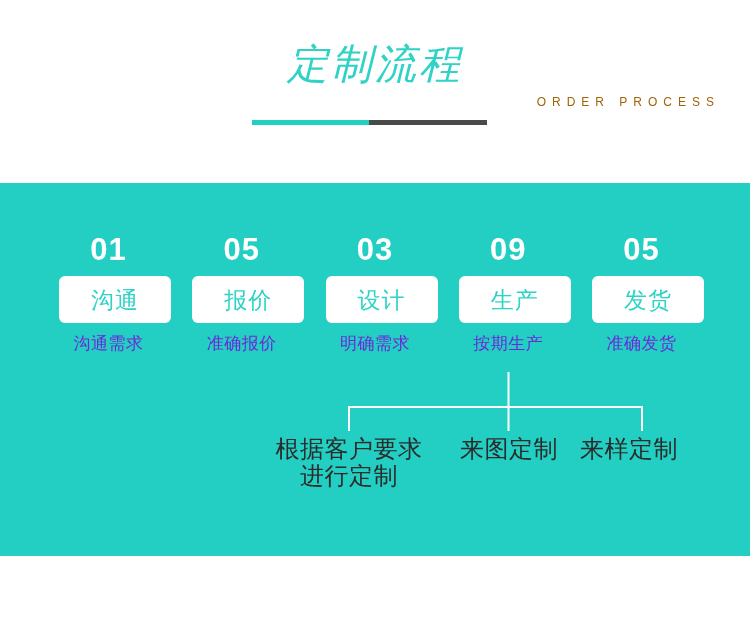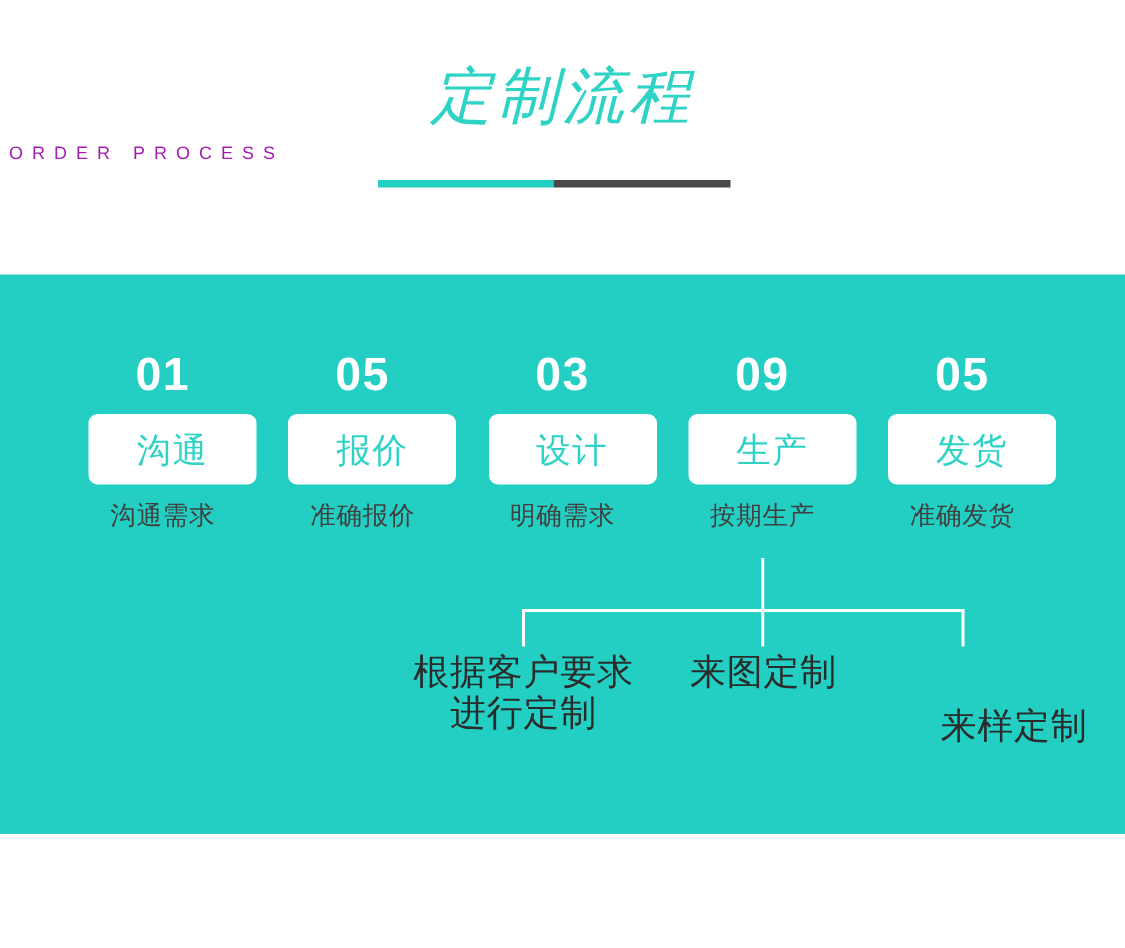--- a/index.html
+++ b/index.html
@@ -35,24 +35,24 @@
     font-weight: 400;
     color: #2ed3c6;
     letter-spacing: 3px;
     font-style: italic;
   }
   .header-subtitle {
     position: absolute;
     left: 0;
     top: 93px;
     width: 720px;
-    text-align: left;
+    text-align: right;
     font-size: 12px;
     line-height: 18px;
-    color: #a21caf;
+    color: #a16207;
     letter-spacing: 6px;
     text-indent: 6px;
     font-weight: 400;
   }
   .rule {
     position: absolute;
     top: 120px;
     height: 5px;
   }
   .rule-accent {
@@ -109,21 +109,21 @@
   .step-card-label {
     font-size: 23px;
     line-height: 28px;
     color: #2ed3c6;
     letter-spacing: 1px;
   }
   .step-desc {
     margin-top: 9px;
     font-size: 17px;
     line-height: 24px;
-    color: #404040;
+    color: #6d28d9;
     letter-spacing: 0.5px;
   }
 
   
   .bracket {
     position: absolute;
     left: 0;
     top: 0;
     width: 750px;
     height: 373px;
@@ -140,21 +140,21 @@
   .note {
     position: absolute;
     text-align: center;
     font-size: 24px;
     line-height: 27px;
     color: #2b2b2b;
     letter-spacing: 0.5px;
   }
   .note-1 { left: 266px; top: 0; width: 166px; }
   .note-2 { left: 440px; top: 0; width: 138px; }
-  .note-3 { left: 606px; top: 0; width: 140px; margin-top: 36px; }
+  .note-3 { left: 559px; top: 0; width: 140px; }
 </style>
 </head>
 <body>
 
 <div class="header">
   <div class="header-title">定制流程</div>
   <div class="header-subtitle">ORDER PROCESS</div>
   <div class="rule rule-accent"></div>
   <div class="rule rule-dark"></div>
 </div>

